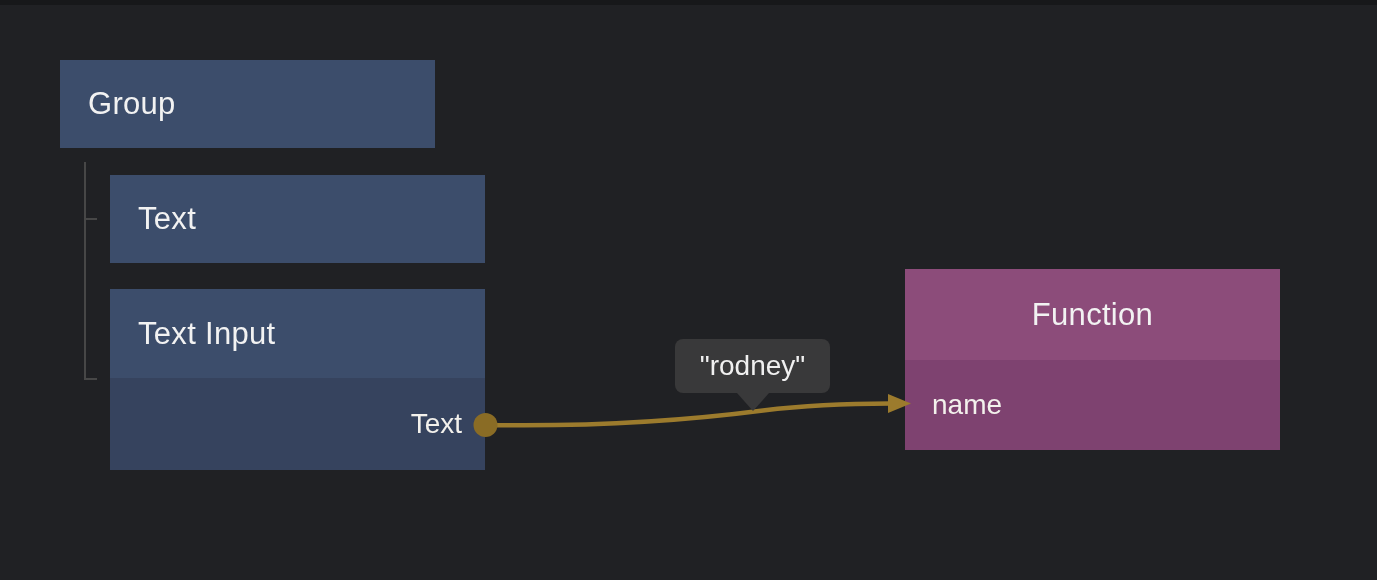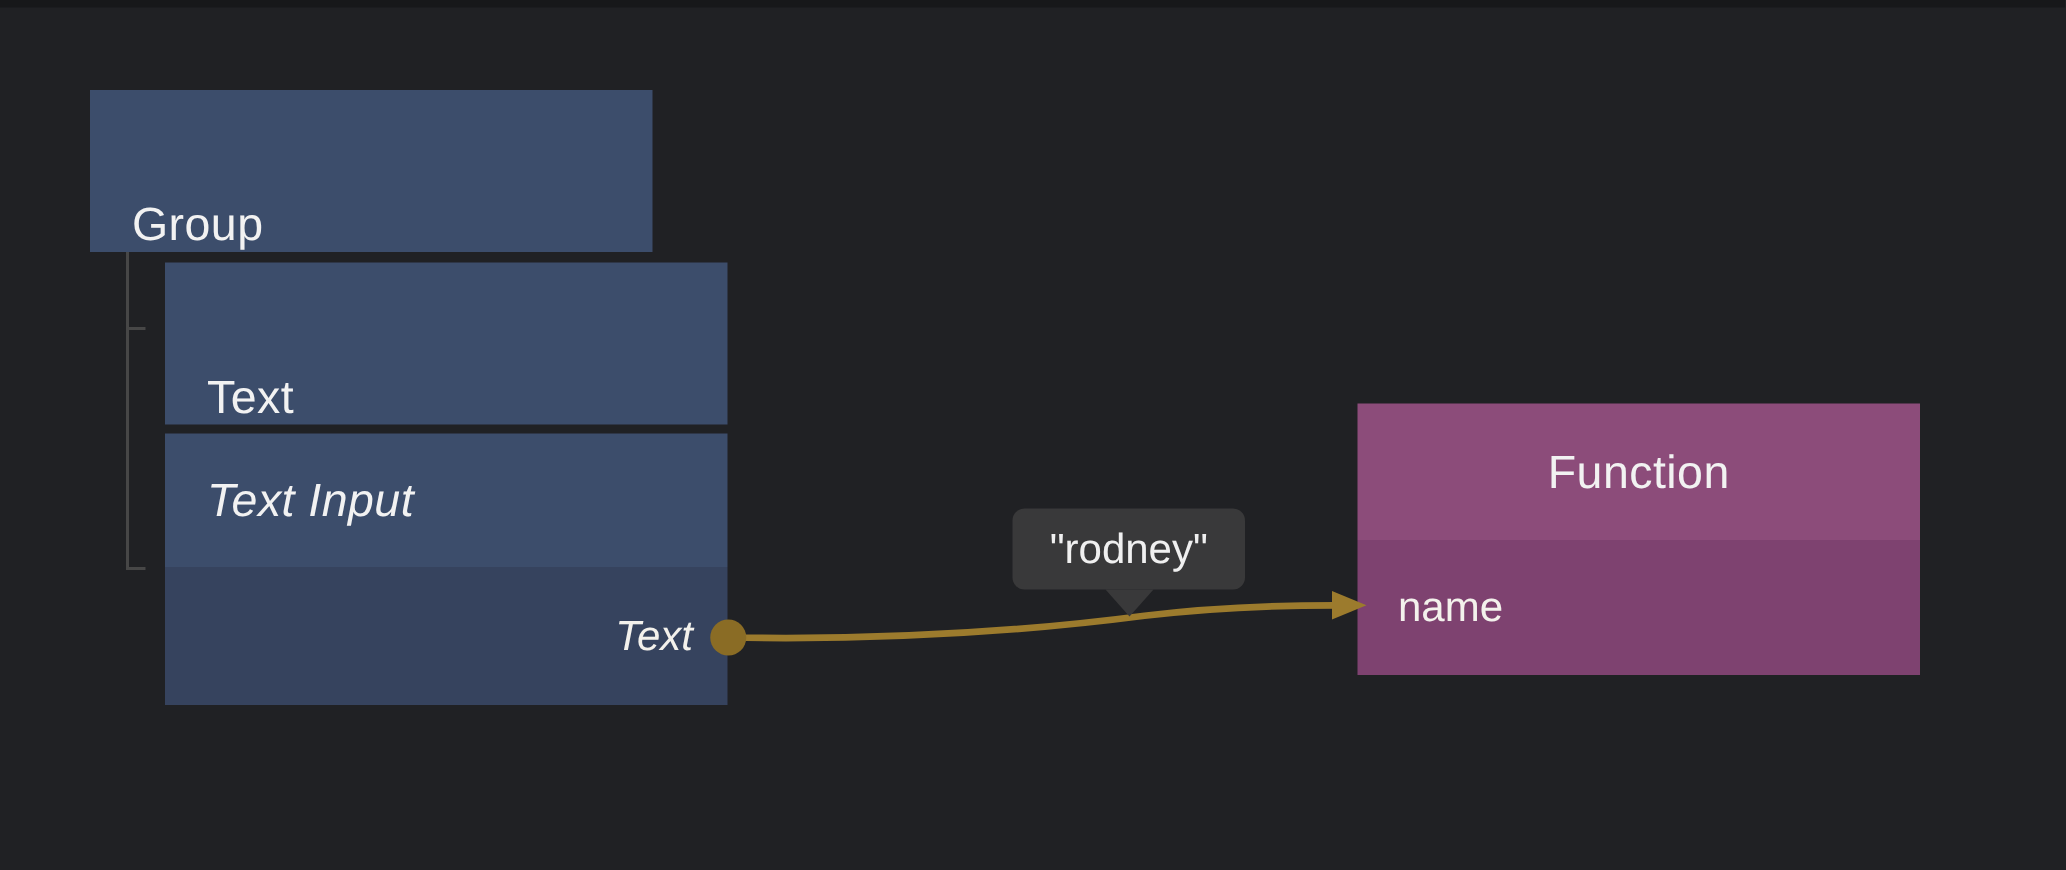--- a/index.html
+++ b/index.html
@@ -39,28 +39,28 @@
     z-index: 2;
   }
   .node-header {
     display: flex;
     align-items: center;
     padding: 0 28px;
     font-size: 31px;
     letter-spacing: 0.3px;
     background: #3c4d6b;
   }
-  .node-single { height: 108px; align-items: flex-end; }
+  .node-single { height: 88px; }
   .node-body {
     position: relative;
     background: #36435e;
   }
   #node-group      { left: 60px;  top: 60px;  height: 88px; }
   #node-text       { left: 110px; top: 175px; height: 88px; }
-  #node-text-input { left: 110px; top: 289px; height: 181px; font-style: italic; }
+  #node-text-input { left: 110px; top: 289px; height: 181px; }
   #node-text-input .node-header { height: 89px; }
   #node-text-input .node-body   { height: 92px; }
   #node-function   { left: 905px; top: 269px; height: 181px; }
   #node-function .node-header { height: 91px; background: #8c4c7a; justify-content: center; }
   #node-function .node-body   { height: 90px; background: #7e4270; }
   .port-label {
     position: absolute;
     top: 50%;
     transform: translateY(-50%);
     font-size: 28px;

